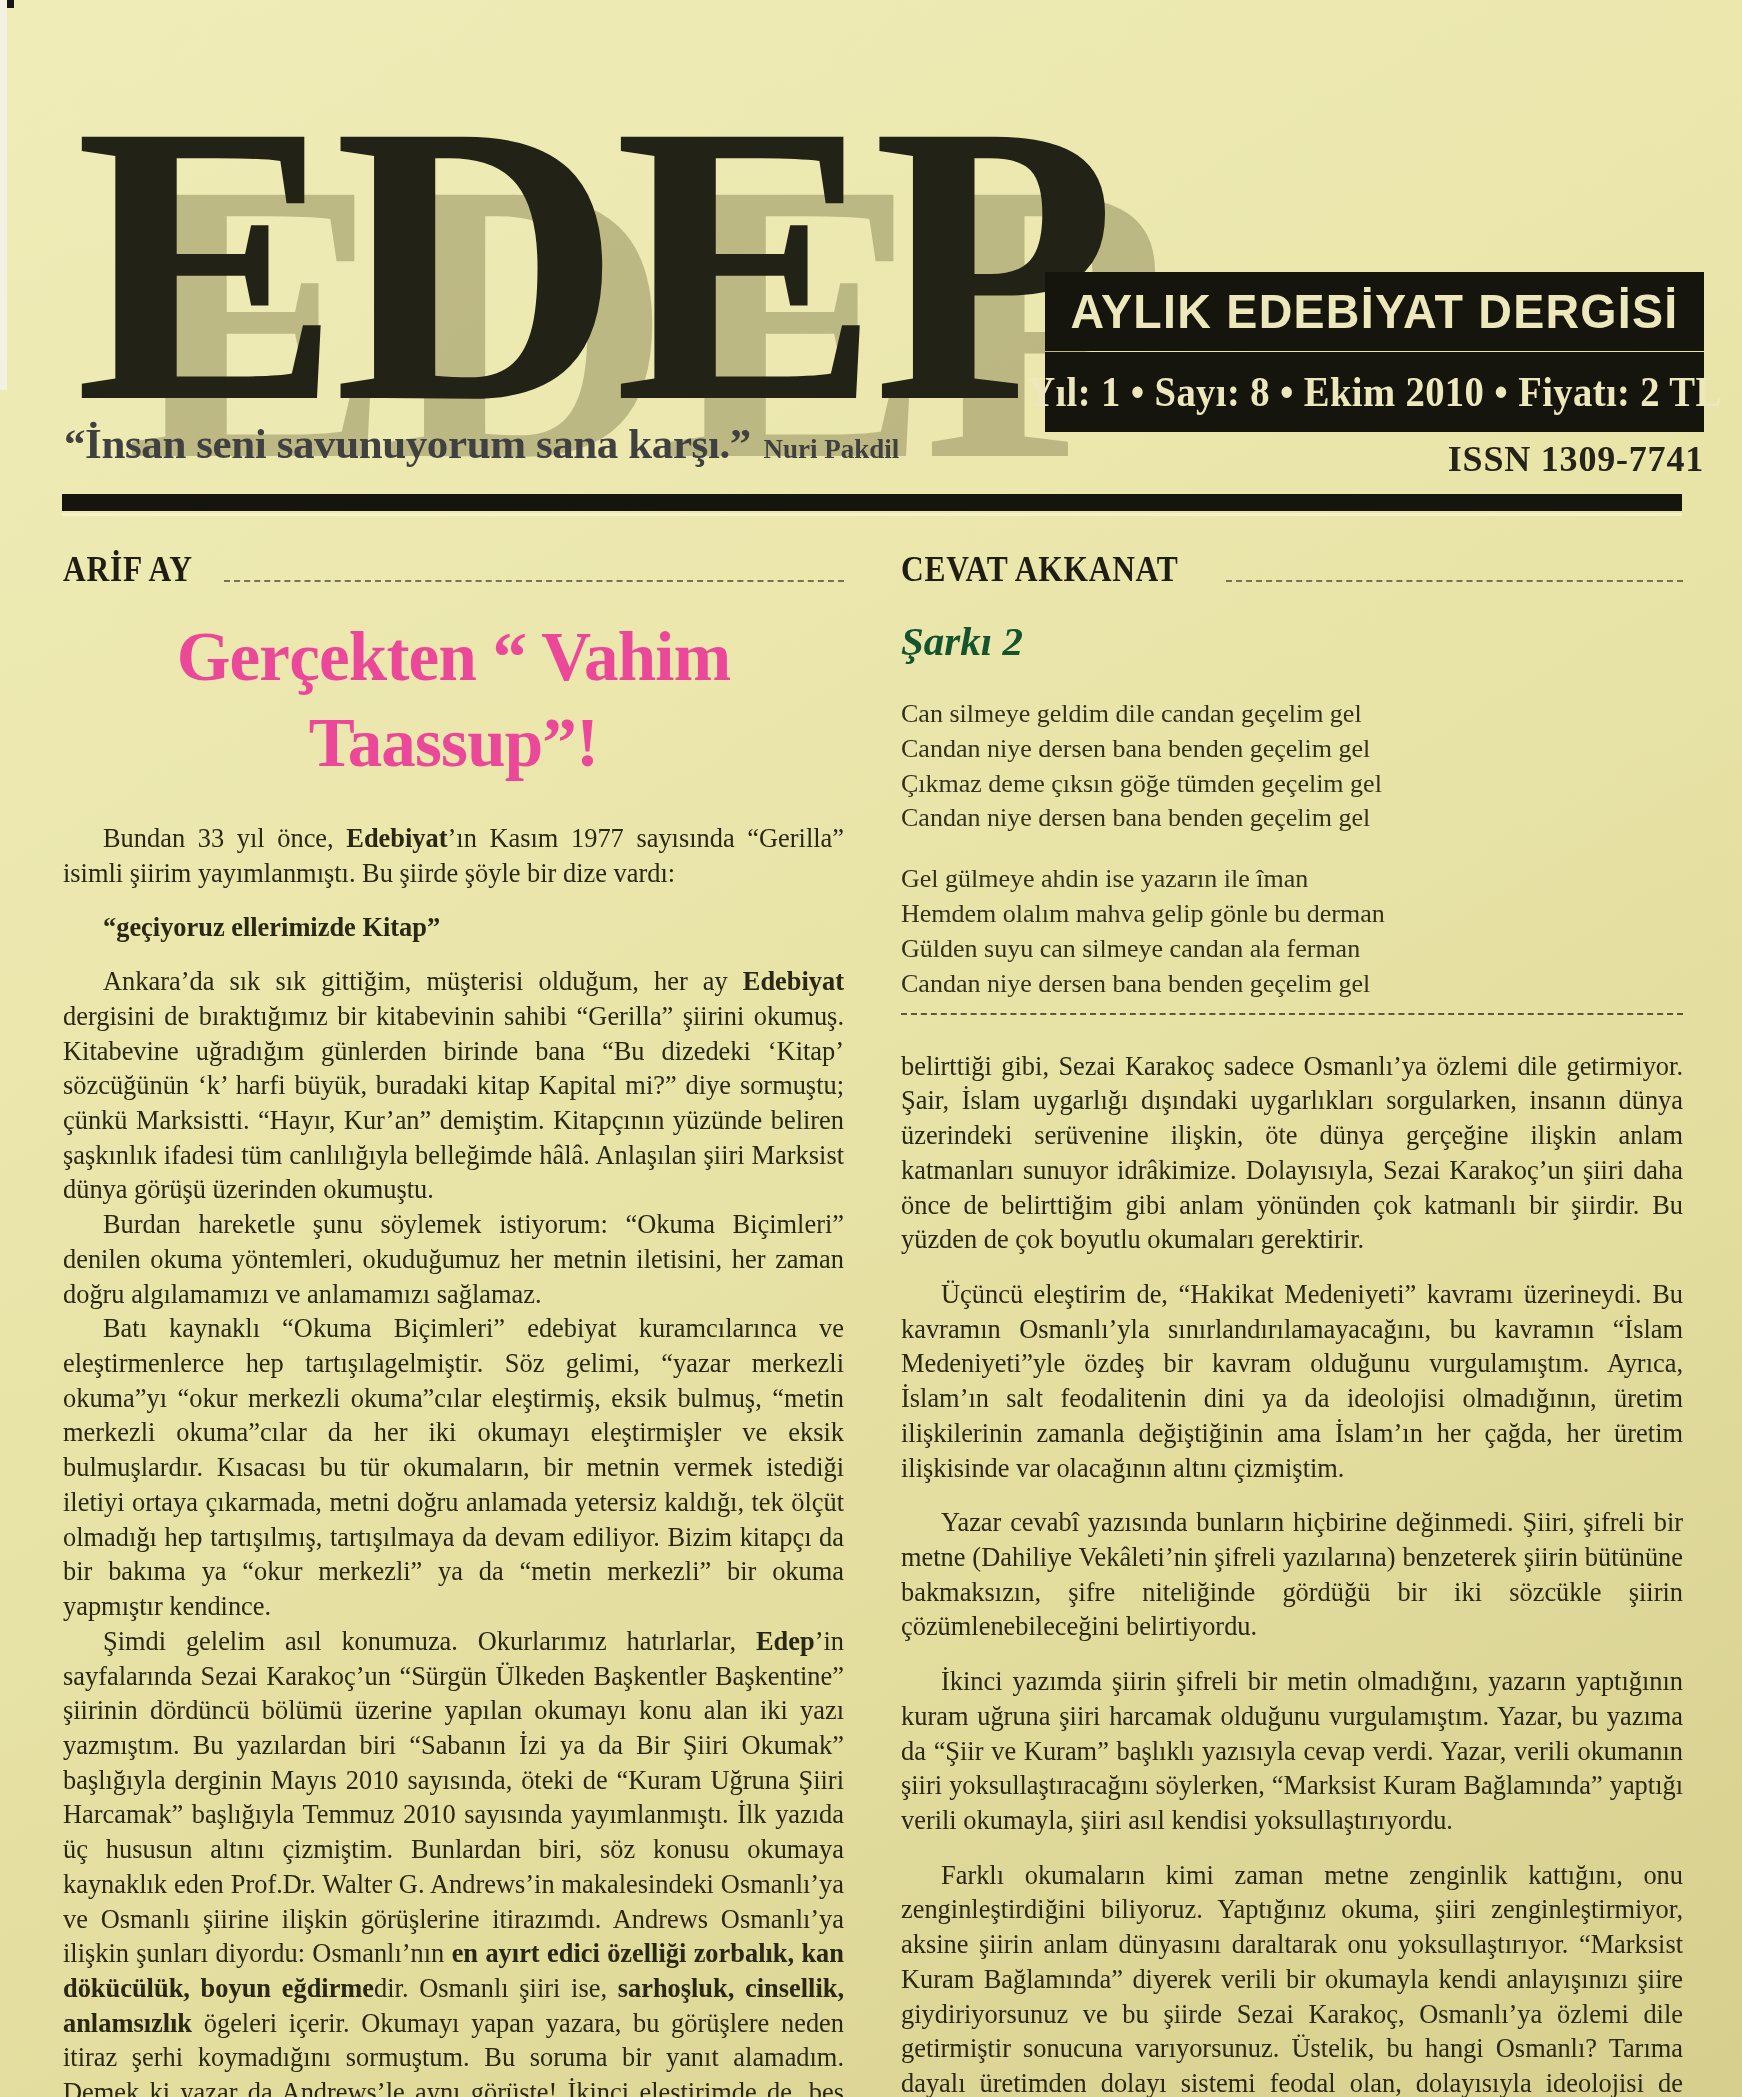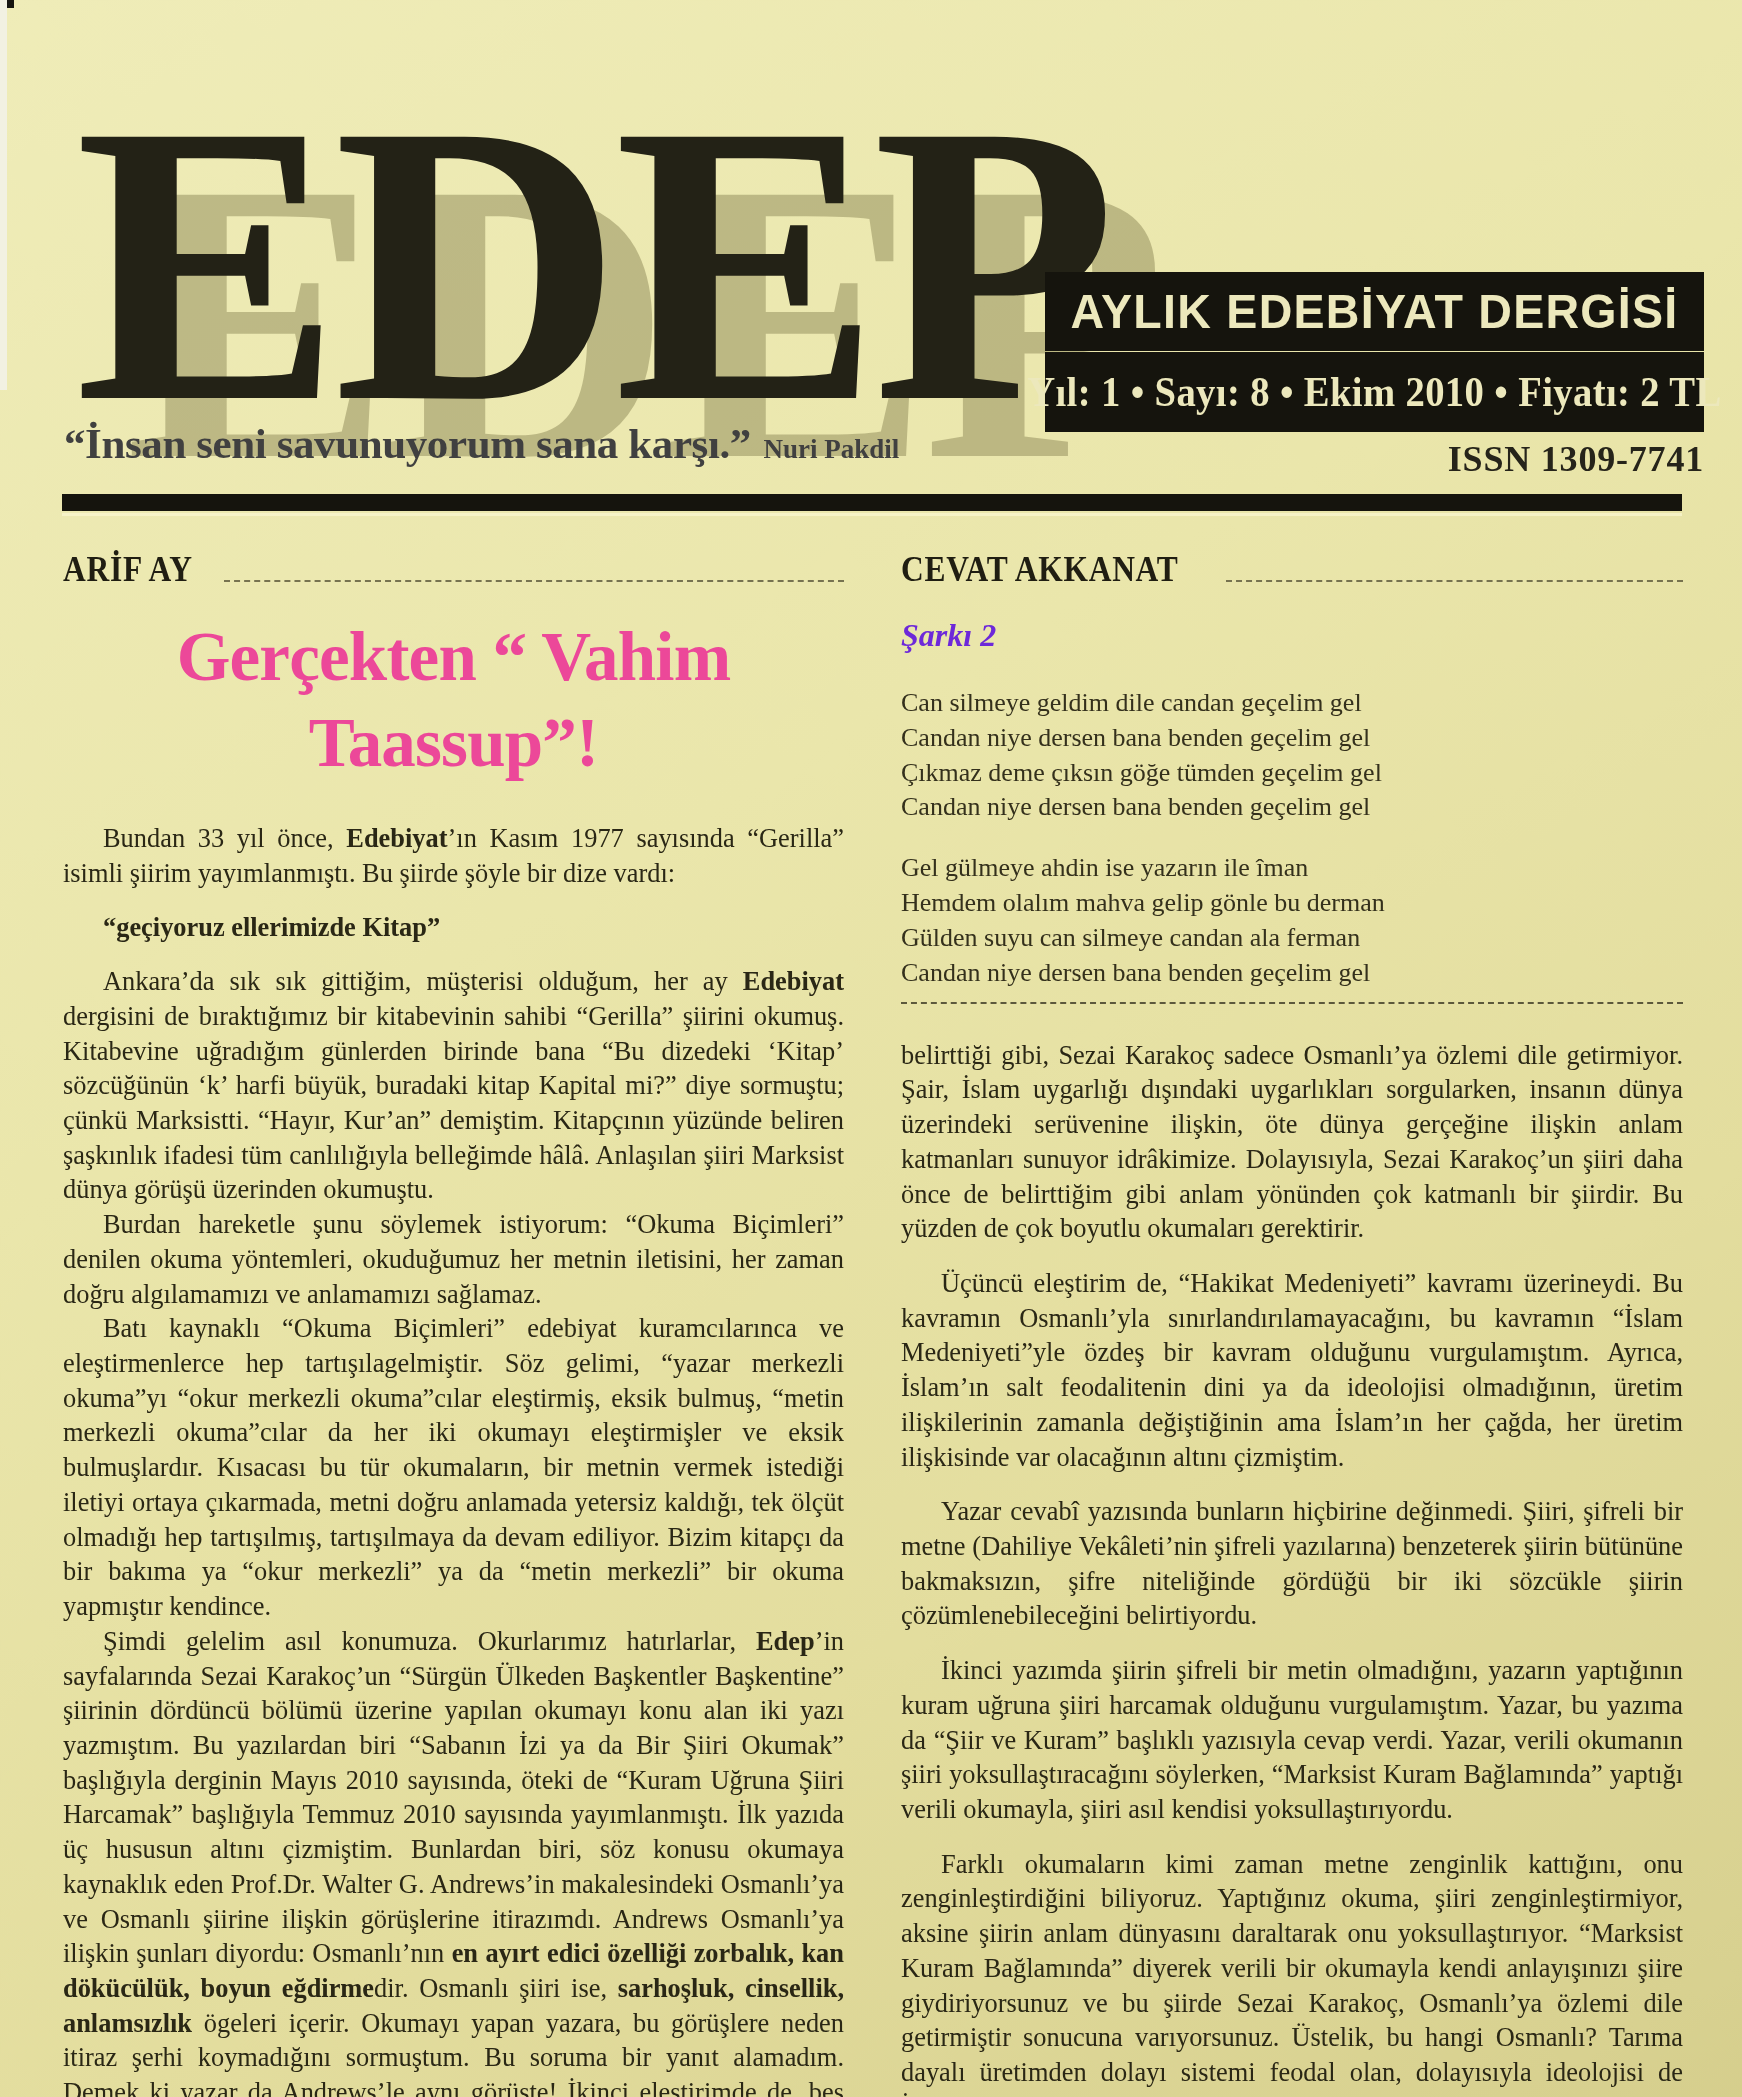--- a/index.html
+++ b/index.html
@@ -33,21 +33,21 @@
   
   .col{position:absolute;top:550px;}
   .col-left{left:63px;width:781px;}
   .col-right{left:901px;width:782px;}
 
   .byline{display:flex;align-items:flex-end;}
   .byline .name{font-weight:bold;font-size:35px;letter-spacing:0.8px;color:#201e12;white-space:nowrap;transform:scaleX(.9);transform-origin:left bottom;}
   .byline .dash{flex:1;border-bottom:2.1px dashed #5a5639;margin:0 0 8.4px 17px;height:0;opacity:.8;}
 
   .headline{margin-top:23.5px;font-weight:bold;font-size:69px;line-height:1.26;letter-spacing:-0.8px;color:#ec4899;text-align:center;}
-  .poem-subtitle{margin-top:27px;font-weight:bold;font-style:italic;font-size:32px;color:#6d28d9;}
+  .poem-subtitle{margin-top:27px;font-weight:bold;font-style:italic;font-size:41px;color:#14532d;}
 
   .body-text{margin-top:34px;font-size:26.4px;line-height:1.315;text-align:justify;color:#2a2715;}
   .para{margin:0;}
   .para.indent{text-indent:40px;}
   .para.gap{margin-top:20px;}
   .b{font-weight:bold;}
   .quote-line{margin:19.3px 0 19.3px 40px;font-weight:bold;text-align:left;text-indent:0;}
 
   .poem{margin-top:32px;font-size:26px;line-height:1.34;color:#34301c;}
   .stanza{margin-bottom:26px;}

